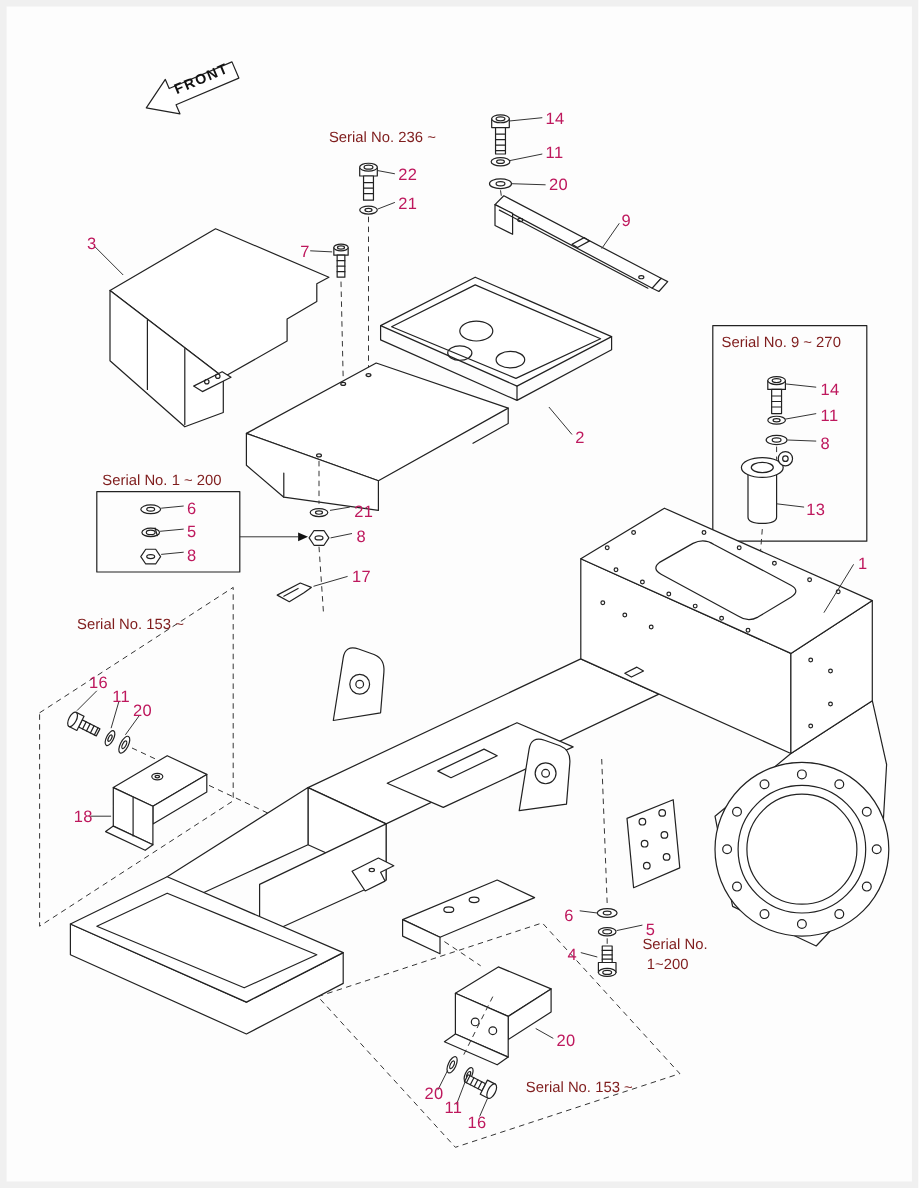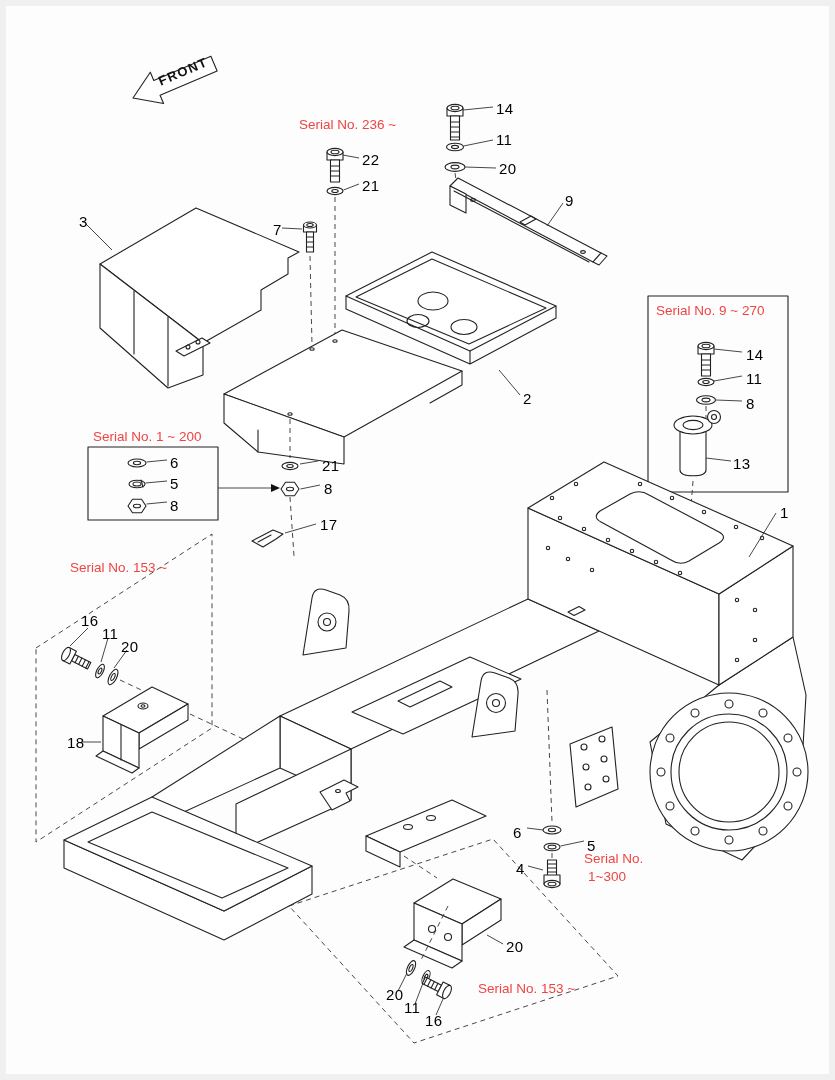--- a/index.html
+++ b/index.html
@@ -7,22 +7,22 @@
     position:relative;width:835px;height:1080px;background:#fdfdfd;
     font-family:"Liberation Sans",sans-serif;color:#111;overflow:hidden;
     box-shadow:inset 0 0 0 6px #f0f0f0;
   }
   .art{position:absolute;left:0;top:0;width:835px;height:1080px;}
   .ln{fill:none;stroke:#222;stroke-width:1.1;stroke-linejoin:round;stroke-linecap:round;}
   .w{fill:#ffffff;stroke:#222;stroke-width:1.1;stroke-linejoin:round;}
   .ld{fill:none;stroke:#333;stroke-width:0.9;}
   .dash{fill:none;stroke:#333;stroke-width:0.9;stroke-dasharray:5 4;}
   .fillb{fill:#111;stroke:none;}
-  .lbl{position:absolute;font-size:15px;line-height:17px;color:#000000;letter-spacing:.3px;white-space:nowrap;}
-  .ser{position:absolute;font-size:13.5px;line-height:15px;color:#ef4444;white-space:nowrap;}
+  .lbl{position:absolute;font-size:15px;line-height:17px;color:#be185d;letter-spacing:.3px;white-space:nowrap;}
+  .ser{position:absolute;font-size:13.5px;line-height:15px;color:#7f1d1d;white-space:nowrap;}
   .front-text{
     position:absolute;left:159px;top:74px;font-size:13px;font-weight:bold;
     letter-spacing:1.5px;transform:rotate(-23deg);transform-origin:0 50%;color:#111;
   }
 </style>
 </head>
 <body>
 
 <div class="stage">
 
@@ -320,21 +320,21 @@
     </g>
   </svg>
 
   <span class="front-text">FRONT</span>
 
   <span class="ser" style="left:299px;top:117px">Serial No. 236 ~</span>
   <span class="ser" style="left:656px;top:303px">Serial No. 9 ~ 270</span>
   <span class="ser" style="left:93px;top:429px">Serial No. 1 ~ 200</span>
   <span class="ser" style="left:70px;top:560px">Serial No. 153 ~</span>
   <span class="ser" style="left:584px;top:851px">Serial No.</span>
-  <span class="ser" style="left:588px;top:869px">1~300</span>
+  <span class="ser" style="left:588px;top:869px">1~200</span>
   <span class="ser" style="left:478px;top:981px">Serial No. 153 ~</span>
 
   <span class="lbl" style="left:496px;top:100px">14</span>
   <span class="lbl" style="left:496px;top:131px">11</span>
   <span class="lbl" style="left:499px;top:160px">20</span>
   <span class="lbl" style="left:362px;top:151px">22</span>
   <span class="lbl" style="left:362px;top:177px">21</span>
   <span class="lbl" style="left:565px;top:192px">9</span>
   <span class="lbl" style="left:273px;top:221px">7</span>
   <span class="lbl" style="left:79px;top:213px">3</span>

